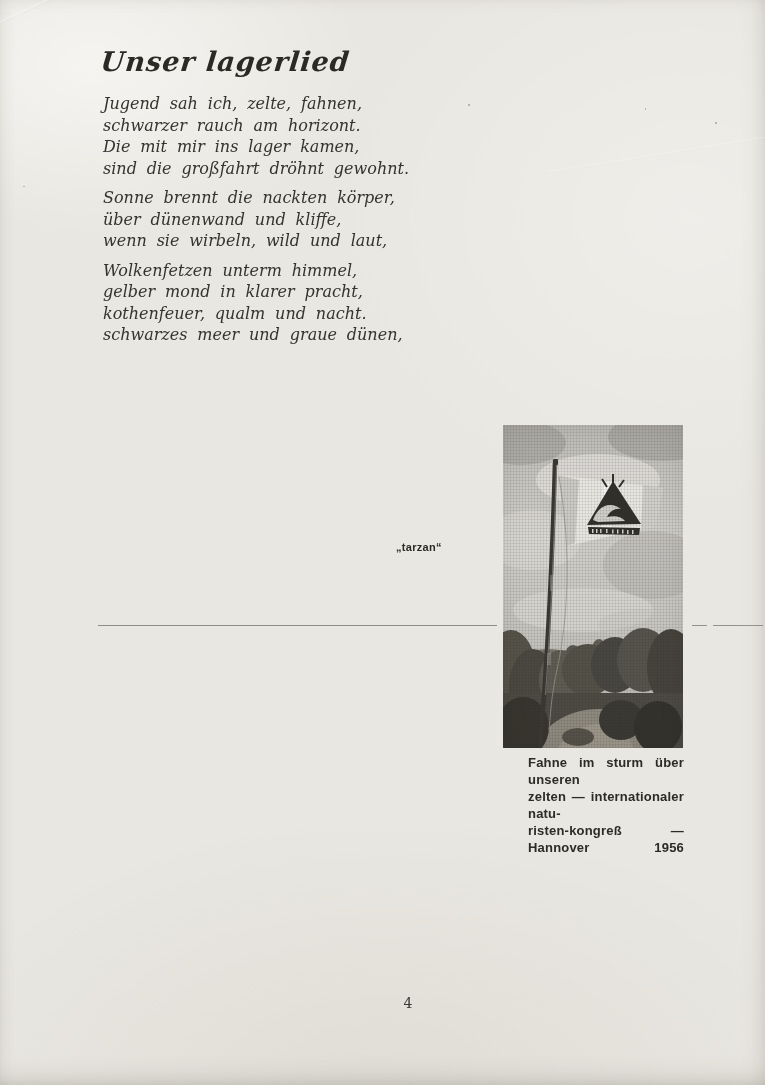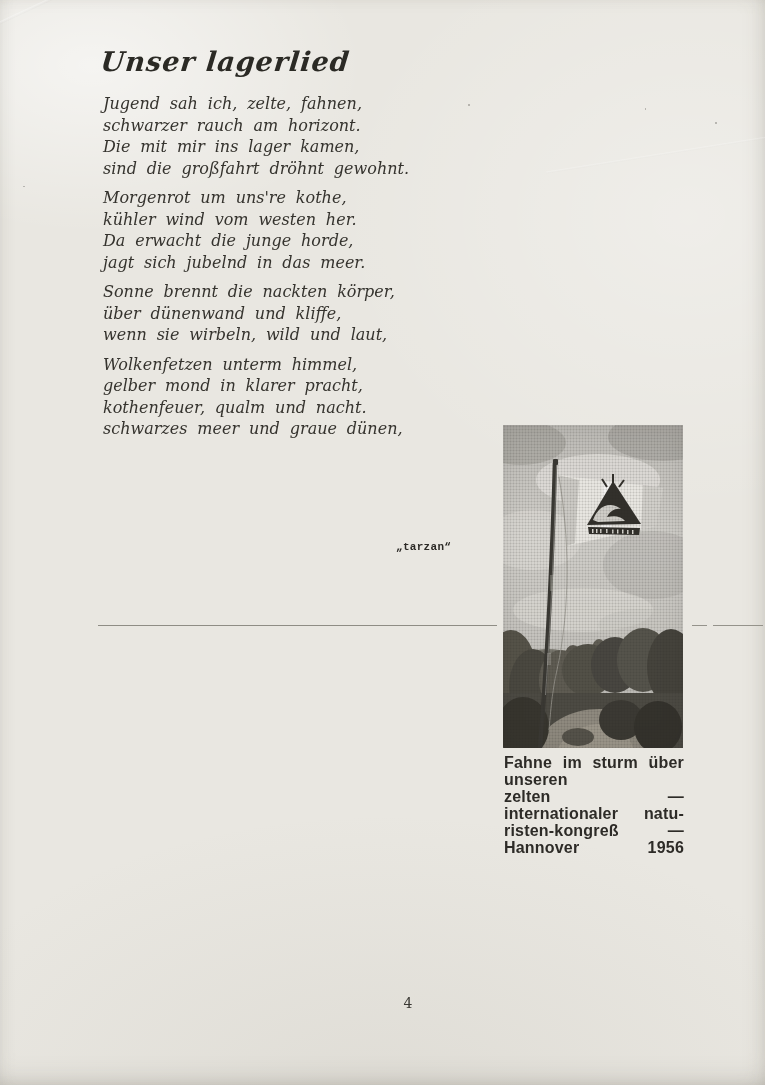--- a/index.html
+++ b/index.html
@@ -43,43 +43,43 @@
   .poem { position:absolute; left:103px; top:91px; width:360px; }
   .stanza { margin:2px 0 8px 0; }
   .pline {
     font-family:"DejaVu Serif", serif; font-style:italic;
     font-size:16px; line-height:21.5px; word-spacing:0.30em;
     white-space:nowrap; color:#35332e;
   }
 
   .attribution {
     position:absolute; left:396px; top:541px;
-    font-family:Liberation Mono, monospace; font-weight:700;
+    font-family:Liberation Sans, sans-serif; font-weight:700;
     font-size:11px; letter-spacing:.3px; color:#2c2a26;
   }
 
   .rule { position:absolute; left:98px; top:625px; width:399px; height:1px; background:#8f8d85; }
   .rule-frag { position:absolute; top:625px; height:1px; background:#95938b; }
   .rf1 { left:692px; width:15px; }
   .rf2 { left:713px; width:50px; }
 
   .photo { position:absolute; left:503px; top:425px; width:180px; height:323px; margin:0; }
   .photo svg { display:block; }
   .halftone {
     position:absolute; inset:0; pointer-events:none;
     background-image:radial-gradient(rgba(42,40,36,0.5) 0.6px, rgba(42,40,36,0) 1.3px);
     background-size:3px 3px; opacity:.35;
     box-shadow:inset 0 0 26px rgba(25,23,20,0.25);
   }
 
   .caption { position:absolute; left:504px; top:754px; width:180px; margin:0; }
   .cap-line {
     font-family:"Liberation Sans", sans-serif; font-weight:700;
-    font-size:16px; line-height:17px; letter-spacing:.2px; color:#2d2b27;
-    text-align:justify; text-align-last:justify;
+    font-size:13px; line-height:17px; letter-spacing:.2px; color:#2d2b27;
+    text-align:justify; text-align-last:justify;margin-left:24px;
   }
 
   .page-number {
     position:absolute; left:378px; top:995px; width:60px; text-align:center;
     font-family:"DejaVu Serif", serif; font-size:14px; color:#3a3833;
   }
 </style>
 </head>
 <body>
 
@@ -93,26 +93,20 @@
   <div class="speck s4"></div>
 
   <h1 class="title">Unser lagerlied</h1>
 
   <div class="poem">
     <div class="stanza">
       <div class="pline">Jugend sah ich, zelte, fahnen,</div>
       <div class="pline">schwarzer rauch am horizont.</div>
       <div class="pline">Die mit mir ins lager kamen,</div>
       <div class="pline">sind die großfahrt dröhnt gewohnt.</div>
-    </div>
-    <div class="stanza">
-      <div class="pline">Morgenrot um uns're kothe,</div>
-      <div class="pline">kühler wind vom westen her.</div>
-      <div class="pline">Da erwacht die junge horde,</div>
-      <div class="pline">jagt sich jubelnd in das meer.</div>
     </div>
     <div class="stanza">
       <div class="pline">Sonne brennt die nackten körper,</div>
       <div class="pline">über dünenwand und kliffe,</div>
       <div class="pline">wenn sie wirbeln, wild und laut,</div>
     </div>
     <div class="stanza">
       <div class="pline">Wolkenfetzen unterm himmel,</div>
       <div class="pline">gelber mond in klarer pracht,</div>
       <div class="pline">kothenfeuer, qualm und nacht.</div>

